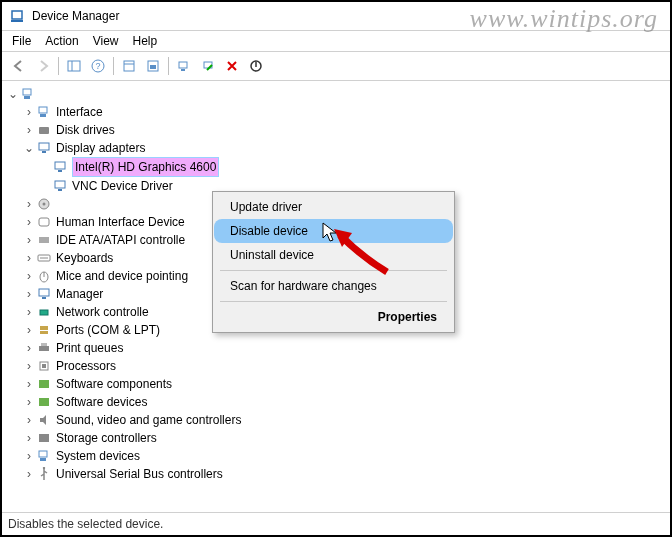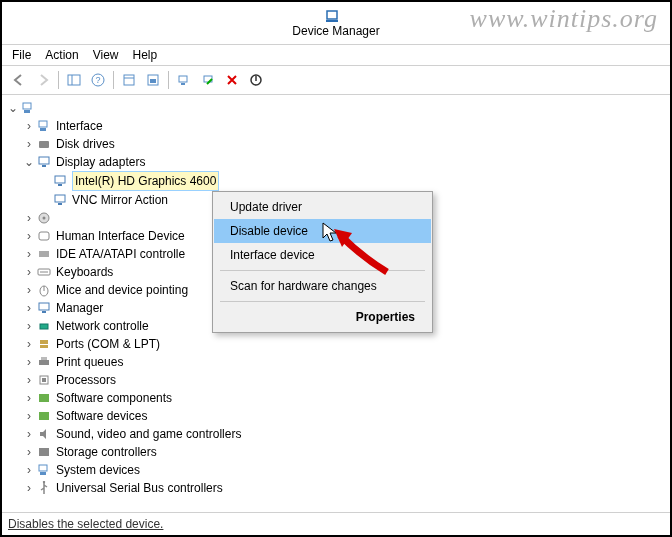--- a/index.html
+++ b/index.html
@@ -1,35 +1,35 @@
 <!DOCTYPE html>
 <html><head>
 <meta charset="utf-8">
 <style>
 * { box-sizing: border-box; margin: 0; padding: 0; }
 body { font-family: "Segoe UI", Tahoma, sans-serif; font-size: 12px; background: #fff; width: 672px; height: 537px; overflow: hidden; position: relative; border: 2px solid #000; }
-.titlebar { display: flex; align-items: center; padding: 6px 8px; border-bottom: 1px solid #d0d0d0; flex-direction: column; }
+.titlebar { display: flex; align-items: center; padding: 6px 8px; border-bottom: 1px solid #d0d0d0; }
 .titlebar .icon { width: 16px; height: 16px; margin-right: 6px; }
 .titlebar .title { font-size: 12px; }
 .watermark { position: absolute; top: 2px; right: 12px; font: italic 26px Georgia, serif; color: rgba(120,120,120,0.6); letter-spacing: 1px; }
 .menubar { display: flex; gap: 14px; padding: 3px 10px; border-bottom: 1px solid #d0d0d0; font-size: 12px; }
 .menuitem { cursor: default; }
 .toolbar { display: flex; align-items: center; gap: 2px; padding: 3px 6px; border-bottom: 1px solid #d0d0d0; }
 .toolbar .tbtn { width: 22px; height: 22px; display: flex; align-items: center; justify-content: center; border: 1px solid transparent; }
 .toolbar .sep { width: 1px; height: 18px; background: #c0c0c0; margin: 0 2px; }
 .tree { padding: 4px 2px; height: 420px; overflow-y: auto; font-size: 12px; line-height: 18px; position: relative; }
 .row { display: flex; align-items: center; white-space: nowrap; }
 .row .arrow { width: 14px; text-align: center; color: #555; cursor: default; }
 .row .nicon { width: 16px; height: 16px; margin-right: 4px; display: inline-flex; align-items: center; justify-content: center; }
 .row .label { }
-.sel { background: #fef9c3; border: 1px solid #99d1ff; padding: 0 2px; }
-.statusbar { position: absolute; bottom: 0; left: 0; right: 0; border-top: 1px solid #d0d0d0; padding: 4px 6px; font-size: 12px; color: #333; background: #fff; text-decoration: underline; }
-.ctxmenu { position: absolute; top: 189px; left: 210px; width: 221px; background: #f0f0f0; border: 1px solid #a0a0a0; box-shadow: 3px 3px 6px rgba(0,0,0,0.25); font-size: 12px; padding: 3px 1px; }
+.sel { background: #f0abfc; border: 1px solid #99d1ff; padding: 0 2px; }
+.statusbar { position: absolute; bottom: 0; left: 0; right: 0; border-top: 1px solid #d0d0d0; padding: 4px 6px; font-size: 12px; color: #333; background: #fff; }
+.ctxmenu { position: absolute; top: 189px; left: 210px; width: 243px; background: #f0f0f0; border: 1px solid #a0a0a0; box-shadow: 3px 3px 6px rgba(0,0,0,0.25); font-size: 12px; padding: 3px 1px; }
 .ctxitem { padding: 5px 16px; cursor: default; }
-.ctxitem.hl { background: #91c9f7; }
+.ctxitem.hl { background: #91c9f7; border-radius: 8px; }
 .ctxsep { height: 1px; background: #c8c8c8; margin: 3px 6px; }
 .ctxitem.bold { font-weight: bold; text-align: right; }
 .arrow-cursor { position: absolute; top: 220px; left: 320px; pointer-events: none; }
 .red-arrow { position: absolute; top: 225px; left: 330px; pointer-events: none; }
 svg { display: block; }
 </style>
 </head>
 <body>
 
 <div class="titlebar">
@@ -162,21 +162,21 @@
       </span>
       <span class="label sel">Intel(R) HD Graphics 4600</span>
     </div>
   <div class="row" style="padding-left:48px">
       <span class="nicon">
         <svg width="14" height="14">
           <rect x="2" y="2" width="10" height="7" fill="none" stroke="#4a7fb7"></rect>
           <rect x="5" y="10" width="4" height="2" fill="#4a7fb7"></rect>
         </svg>
       </span>
-      <span class="label">VNC Mirror Action</span>
+      <span class="label">VNC Device Driver</span>
     </div>
   <div class="row" style="padding-left:18px">
       <span class="arrow">›</span>
       <span class="nicon">
         <svg width="14" height="14">
           <circle cx="7" cy="7" r="5" fill="#ddd" stroke="#888"></circle>
           <circle cx="7" cy="7" r="1.5" fill="#888"></circle>
         </svg>
       </span>
     </div>
@@ -321,21 +321,21 @@
           <circle cx="7" cy="1" r="1.2" fill="#888"></circle>
         </svg>
       </span>
       <span class="label">Universal Serial Bus controllers</span>
     </div>
 </div>
 
 <div class="ctxmenu">
   <div class="ctxitem">Update driver</div>
   <div class="ctxitem hl">Disable device</div>
-  <div class="ctxitem">Interface device</div>
+  <div class="ctxitem">Uninstall device</div>
   <div class="ctxsep"></div>
   <div class="ctxitem">Scan for hardware changes</div>
   <div class="ctxsep"></div>
   <div class="ctxitem bold">Properties</div>
 </div>
 
 <svg class="arrow-cursor" width="18" height="22">
   <path d="M1 1 L1 16 L5 12 L8 19 L11 18 L8 11 L14 11 Z" fill="#fff" stroke="#000" stroke-width="1"></path>
 </svg>
 

